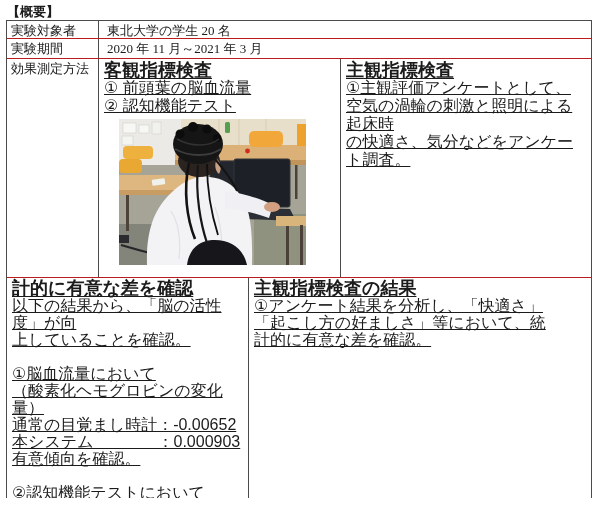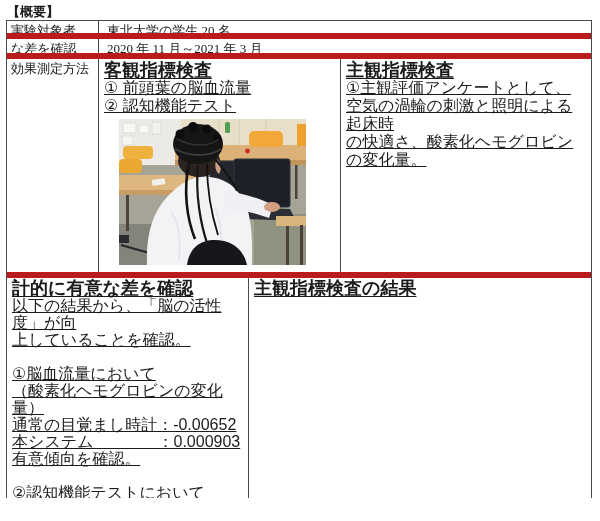--- a/index.html
+++ b/index.html
@@ -8,21 +8,21 @@
     font-family:"Liberation Sans","DejaVu Sans",sans-serif; color:#1b1b1b; overflow:hidden;
   }
   .doc-title {
     position:absolute; left:7px; top:3px; font-size:13px; font-weight:bold;
   }
   .tbl {
     position:absolute; left:6px; top:20px; width:586px; height:493px;
     border:1px solid #4b4b4b; box-sizing:border-box;
     display:flex; flex-direction:column; background:#fff;
   }
-  .trow { display:flex; border-bottom:6px solid #b91c1c; box-sizing:border-box; min-height:0; }
+  .trow { display:flex; border-bottom:1px solid #b91c1c; box-sizing:border-box; min-height:0; }
   .trow:last-child { border-bottom:none; }
   .r1 { height:18px; } .r2 { height:20px; } .r3 { height:219px; } .r4 { flex:1; }
   .cell { box-sizing:border-box; overflow:hidden; }
   .label-cell {
     width:92px; border-right:1px solid #4b4b4b; padding:1px 0 0 4px;
     font-family:"Liberation Serif","DejaVu Serif",serif; font-size:13px; white-space:nowrap;
   }
   .value-cell {
     flex:1; padding:1px 0 0 8px;
     font-family:"Liberation Serif","DejaVu Serif",serif; font-size:13px; white-space:nowrap;
@@ -44,21 +44,21 @@
   <div class="doc-title">【概要】</div>
 
   <div class="tbl">
 
     <div class="trow r1">
       <div class="cell label-cell">実験対象者</div>
       <div class="cell value-cell">東北大学の学生 20 名</div>
     </div>
 
     <div class="trow r2">
-      <div class="cell label-cell">な差を確認</div>
+      <div class="cell label-cell">実験期間</div>
       <div class="cell value-cell">2020 年 11 月～2021 年 3 月</div>
     </div>
 
     <div class="trow r3">
       <div class="cell label-cell">効果測定方法</div>
       <div class="cell col2">
         <div class="cell-head">客観指標検査</div>
         <div class="cell-body">① 前頭葉の脳血流量
 ② 認知機能テスト</div>
 
@@ -129,21 +129,21 @@
           <path d="M88,45 C88,72 94,100 99,116" stroke="#101010" stroke-width="1.8" fill="none"></path>
           <path d="M96,40 C106,52 114,62 118,72" stroke="#141414" stroke-width="2" fill="none"></path>
 
           <path d="M68,146 C70,130 80,122 93,121 C110,120 124,128 128,146 Z" fill="#17171b"></path>
         </svg>
       </div>
       <div class="cell col3">
         <div class="cell-head">主観指標検査</div>
         <div class="cell-body">①主観評価アンケートとして、
 空気の渦輪の刺激と照明による起床時
-の快適さ、酸素化ヘモグロビンの変化量。</div>
+の快適さ、気分などをアンケート調査。</div>
       </div>
     </div>
 
     <div class="trow r4">
       <div class="cell col2">
         <div class="cell-head">計的に有意な差を確認</div>
         <div class="cell-body">以下の結果から、「脳の活性度」が向
 上していることを確認。
 
 ①脳血流量において
@@ -152,17 +152,20 @@
 本システム　　　　：0.000903
 有意傾向を確認。
 
 ②認知機能テストにおいて
 起床時の処理速度、注意機能を測定
 するテストを実施し、統計的に有意
 な差を確認。</div>
       </div>
       <div class="cell col3">
         <div class="cell-head">主観指標検査の結果</div>
+        <div class="cell-body">①アンケート結果を分析し、「快適さ」
+「起こし方の好ましさ」等において、統
+計的に有意な差を確認。</div>
       </div>
     </div>
 
   </div>
 </div>
 
 </body></html>

